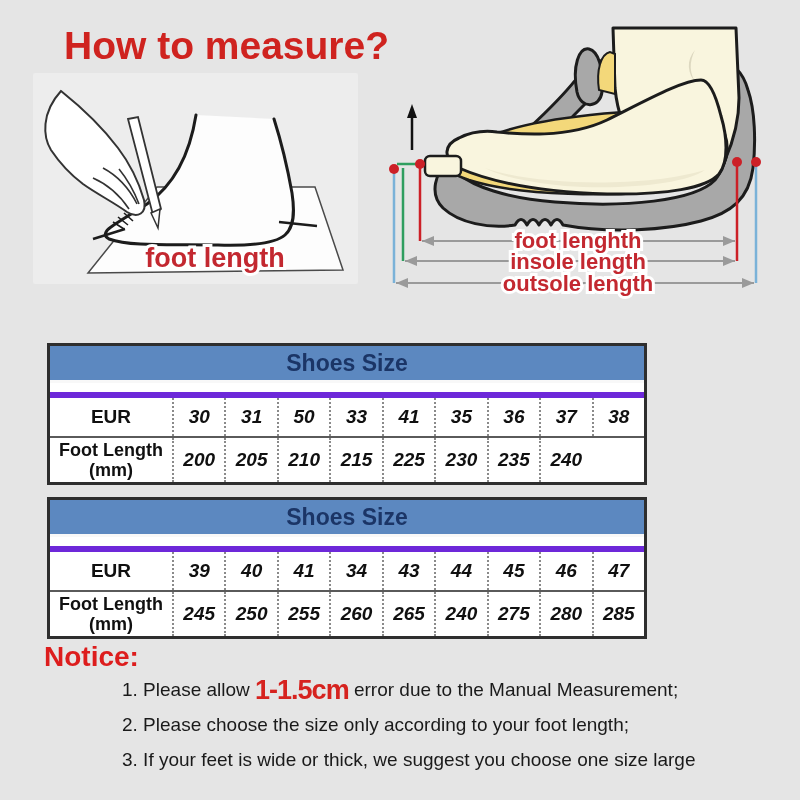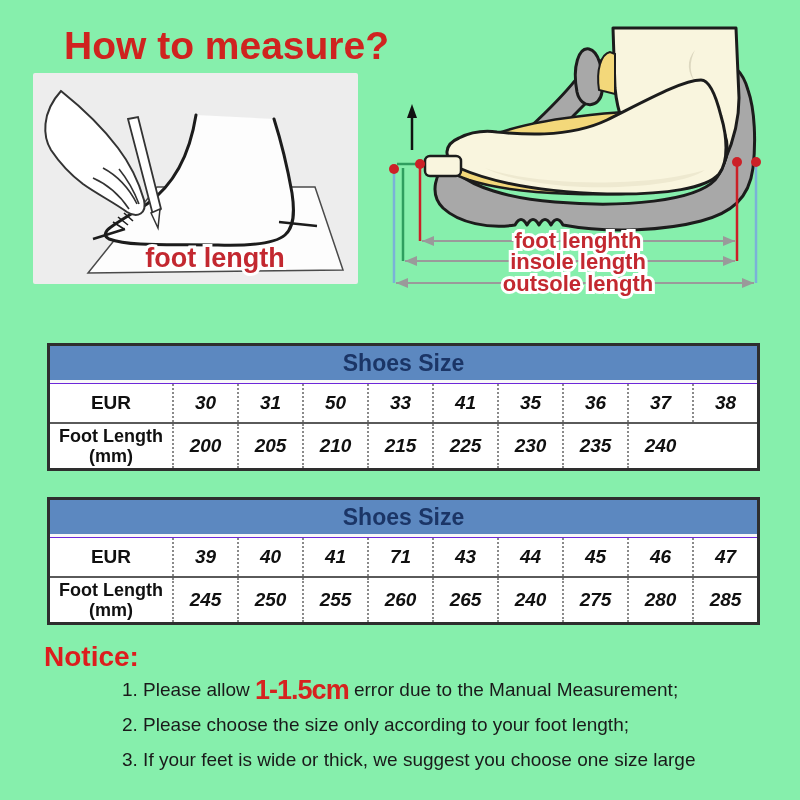--- a/index.html
+++ b/index.html
@@ -1,44 +1,44 @@
 <!DOCTYPE html>
 <html><head>
 <meta charset="utf-8">
 <style>
   html,body{margin:0;padding:0;background:#fff;}
   #canvas{
-    position:relative;width:800px;height:800px;background:#86efac;overflow:hidden;
+    position:relative;width:800px;height:800px;background:#e5e5e5;overflow:hidden;
     font-family:"Liberation Sans", sans-serif;
   }
   
   #title{
     position:absolute;left:64px;top:24px;
     font-size:39px;font-weight:bold;color:#cf231f;letter-spacing:0px;
   }
   
   #measure-panel{
     position:absolute;left:33px;top:73px;width:325px;height:211px;
     background:#ededed;border-radius:2px;
   }
   
   #shoe-diagram{position:absolute;left:385px;top:18px;width:400px;height:285px;}
   
   .size-table{
-    position:absolute;left:47px;width:713px;background:#fff;
+    position:absolute;left:47px;width:600px;background:#fff;
     border:3px solid #2e2e2e;box-sizing:border-box;
   }
   #table-1{top:343px;}
   #table-2{top:497px;}
   .st-header{
     height:34px;background:#5c88c0;display:flex;align-items:center;justify-content:center;
     font-size:23px;font-weight:bold;color:#1b3566;border-bottom:3px solid #f8f8f8;
   }
   .st-row{display:grid;grid-template-columns:122px repeat(9,1fr);}
-  .st-row.r1{height:38px;border-top:1px solid #6d28d9;}
+  .st-row.r1{height:38px;border-top:6px solid #6d28d9;margin-top:9px;}
   .st-row.r2{height:44px;border-top:2px solid #5a5a5a;}
   .cell{
     display:flex;flex-direction:column;align-items:center;justify-content:center;
     font-weight:bold;font-size:19px;color:#101010;line-height:20px;
   }
   .cell + .cell{border-left:2px dotted #8a8a8a;font-style:italic;}
   .cell .sub{font-size:18px;}
   
   #notice-heading{
     position:absolute;left:44px;top:641px;
@@ -175,21 +175,21 @@
     </div>
   </div>
 
   <div id="table-2" class="size-table">
     <div class="st-header">Shoes Size</div>
     <div class="st-row r1">
       <div class="cell">EUR</div>
       <div class="cell">39</div>
       <div class="cell">40</div>
       <div class="cell">41</div>
-      <div class="cell">71</div>
+      <div class="cell">34</div>
       <div class="cell">43</div>
       <div class="cell">44</div>
       <div class="cell">45</div>
       <div class="cell">46</div>
       <div class="cell">47</div>
     </div>
     <div class="st-row r2">
       <div class="cell">
         <span class="sub">Foot Length</span>
         <span class="sub">(mm)</span>

